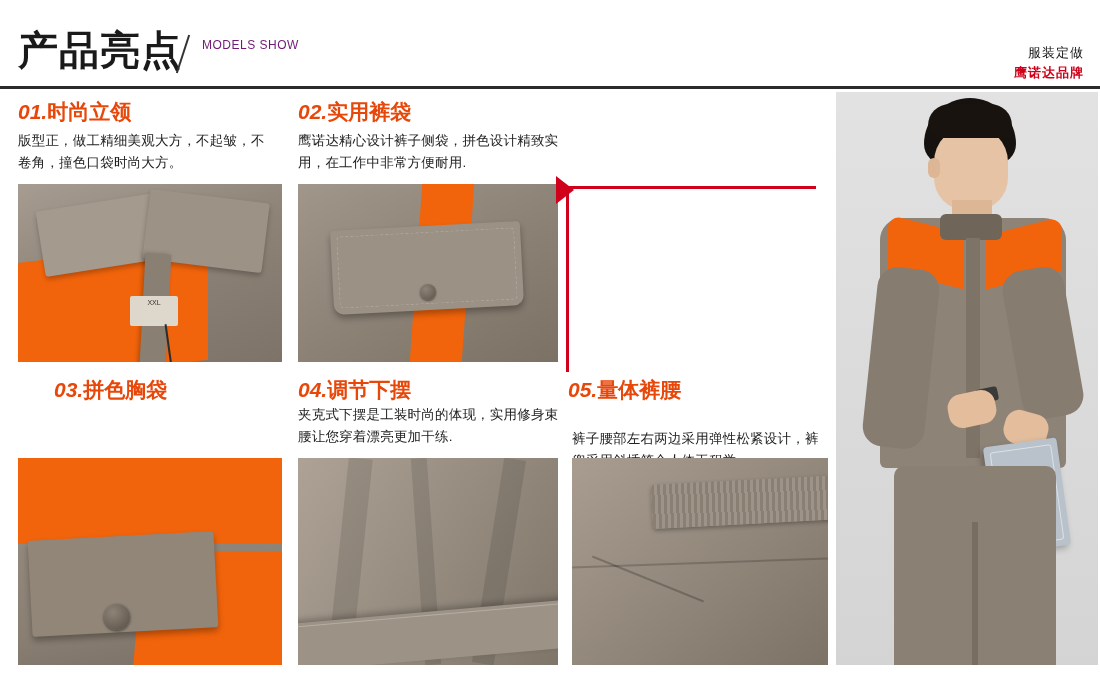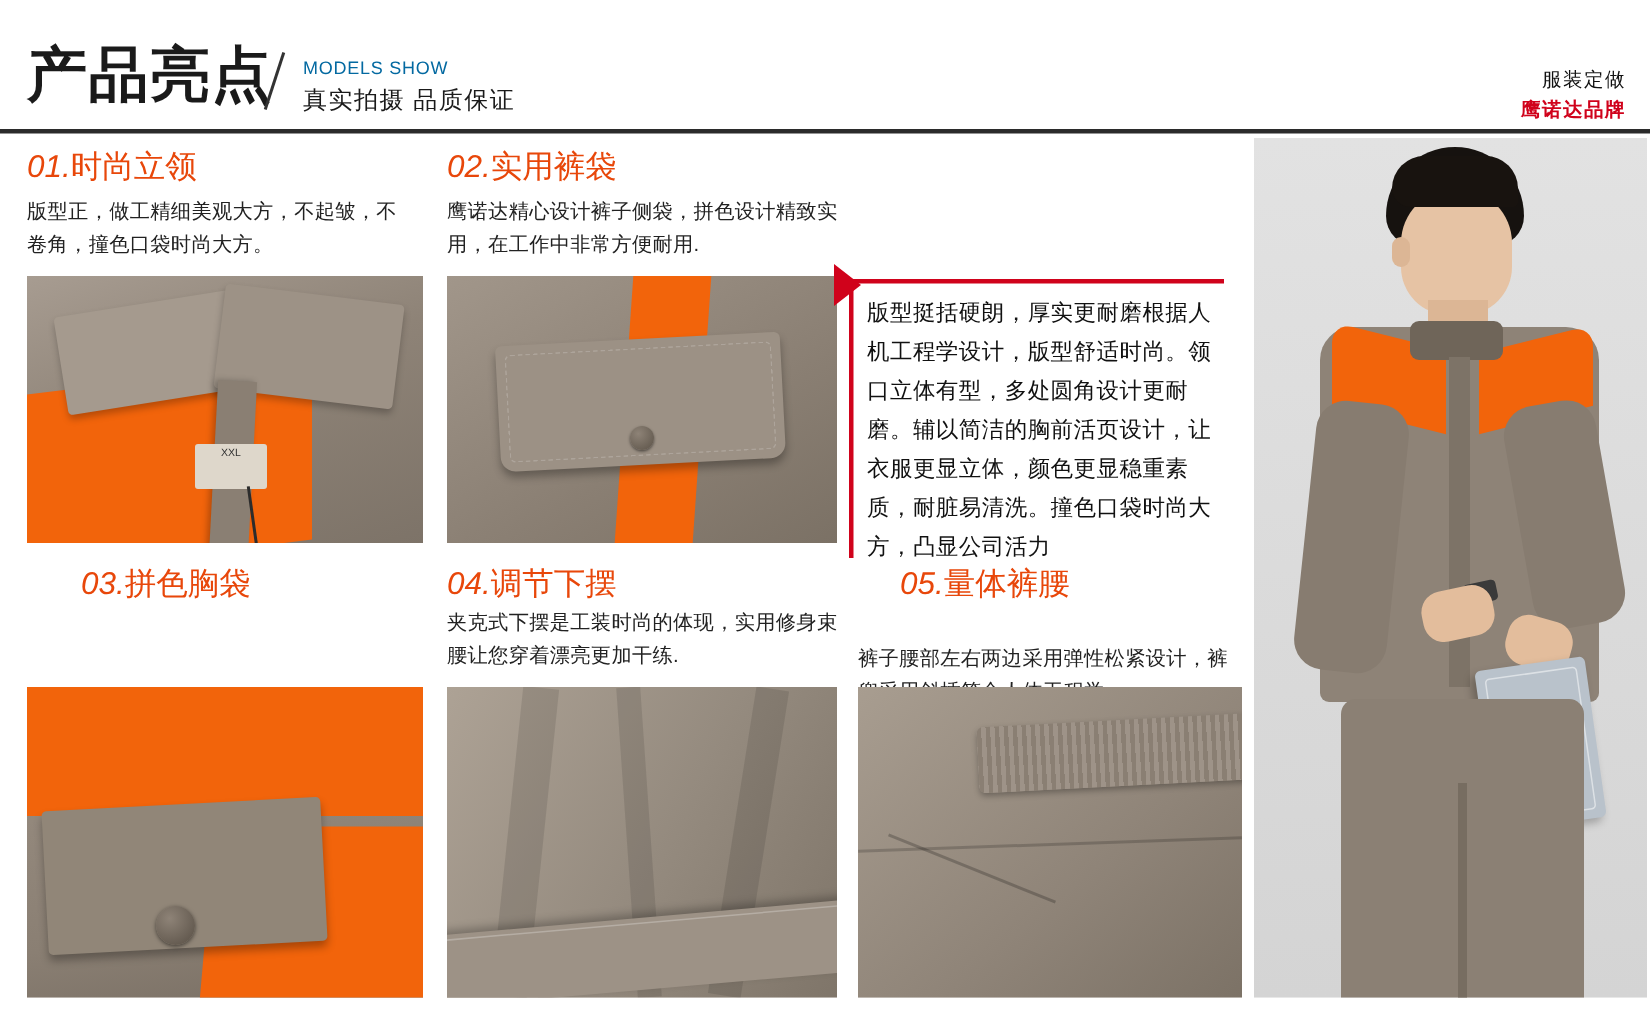--- a/index.html
+++ b/index.html
@@ -42,21 +42,21 @@
     width: 2px;
     height: 40px;
     background: #333;
     transform: rotate(18deg);
   }
   .header-en {
     position: absolute;
     left: 202px;
     top: 38px;
     font-size: 12px;
-    color: #0369a1;
+    color: #701a75;
     letter-spacing: 0.5px;
   }
   .header-cn {
     position: absolute;
     left: 202px;
     top: 57px;
     font-size: 16px;
     color: #1a1a1a;
     letter-spacing: 1px;
   }
@@ -85,21 +85,21 @@
     top: 86px;
     width: 1100px;
     height: 3px;
     background: #2b2b2b;
   }
 
   
   .feat-title {
     position: absolute;
     font-size: 21px;
-    font-weight: normal;
+    font-weight: bold;
     color: #e8470a;
     line-height: 24px;
     white-space: nowrap;
   }
   .feat-title .num {
     font-style: italic;
     font-size: 21px;
   }
   .feat-desc {
     position: absolute;
@@ -487,21 +487,20 @@
 </style>
 </head>
 <body>
 
 <div id="page">
 
   <div class="header">
     <div class="header-title">产品亮点</div>
     <div class="header-slash"></div>
     <div class="header-en">MODELS SHOW</div>
-    <div class="header-cn">真实拍摄 品质保证</div>
     <div class="header-right-1">服装定做</div>
     <div class="header-right-2">鹰诺达品牌</div>
     <div class="header-rule"></div>
   </div>
 
   <div class="feat-title" style="left:18px; top:100px;">
     <span class="num">01.</span><span>时尚立领</span>
   </div>
   <div class="feat-desc" style="left:18px; top:130px; width:256px;">版型正，做工精细美观大方，不起皱，不卷角，撞色口袋时尚大方。</div>
   <div class="photo" id="photo-collar" style="left:18px; top:184px; width:264px; height:178px;">
@@ -522,21 +521,20 @@
   <div class="photo" id="photo-pocket" style="left:298px; top:184px; width:260px; height:178px;">
     <div class="base"></div>
     <div class="orange-strip"></div>
     <div class="flap"></div>
     <div class="snap"></div>
   </div>
 
   <div class="quote-arrow"></div>
   <div class="quote-bar-top"></div>
   <div class="quote-bar-left"></div>
-  <div class="quote-text">版型挺括硬朗，厚实更耐磨根据人机工程学设计，版型舒适时尚。领口立体有型，多处圆角设计更耐磨。辅以简洁的胸前活页设计，让衣服更显立体，颜色更显稳重素质，耐脏易清洗。撞色口袋时尚大方，凸显公司活力</div>
 
   <div class="feat-title" style="left:18px; top:378px;margin-left:36px;">
     <span class="num">03.</span><span>拼色胸袋</span>
   </div>
   <div class="photo" id="photo-chest" style="left:18px; top:458px; width:264px; height:207px;">
     <div class="base"></div>
     <div class="orange-top"></div>
     <div class="orange-bot"></div>
     <div class="pocket"></div>
     <div class="snap"></div>
@@ -548,21 +546,21 @@
   <div class="feat-desc" style="left:298px; top:404px; width:262px;">夹克式下摆是工装时尚的体现，实用修身束腰让您穿着漂亮更加干练.</div>
   <div class="photo" id="photo-hem" style="left:298px; top:458px; width:260px; height:207px;">
     <div class="base"></div>
     <div class="fold1"></div>
     <div class="fold2"></div>
     <div class="fold3"></div>
     <div class="band"></div>
     <div class="stitch"></div>
   </div>
 
-  <div class="feat-title" style="left:600px; top:378px;">
+  <div class="feat-title" style="left:568px; top:378px;">
     <span class="num">05.</span><span>量体裤腰</span>
   </div>
   <div class="feat-desc" style="left:572px; top:428px; width:252px;">裤子腰部左右两边采用弹性松紧设计，裤兜采用斜插符合人体工程学</div>
   <div class="photo" id="photo-waist" style="left:572px; top:458px; width:256px; height:207px;">
     <div class="base"></div>
     <div class="elastic"></div>
     <div class="seam"></div>
     <div class="pocketline"></div>
   </div>
 

